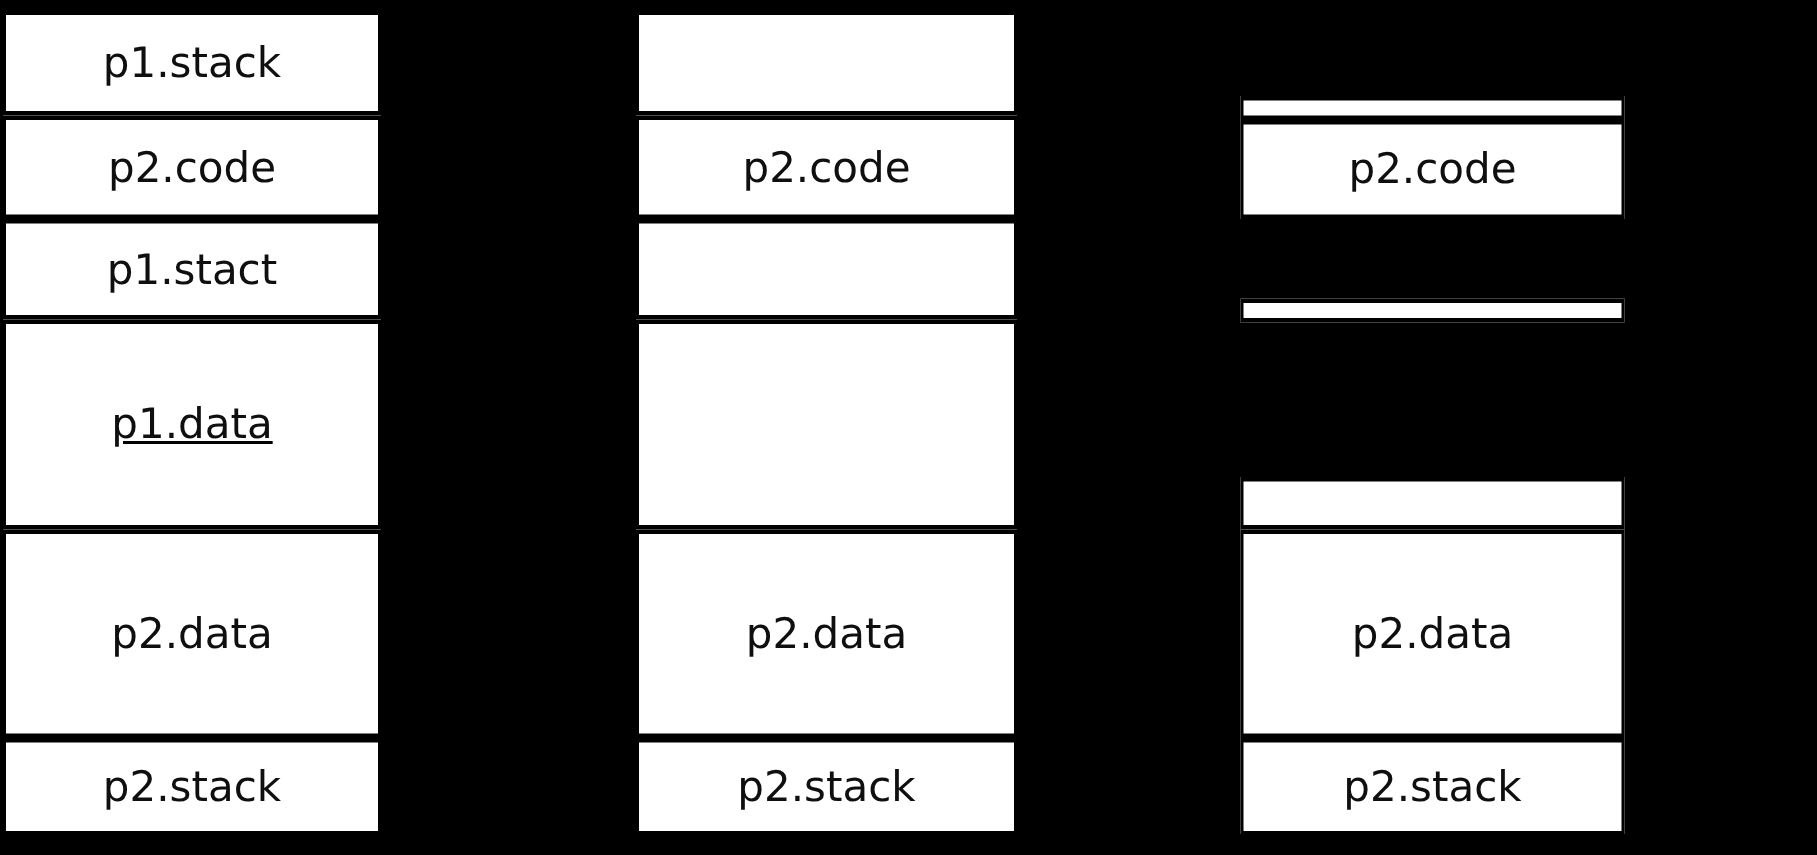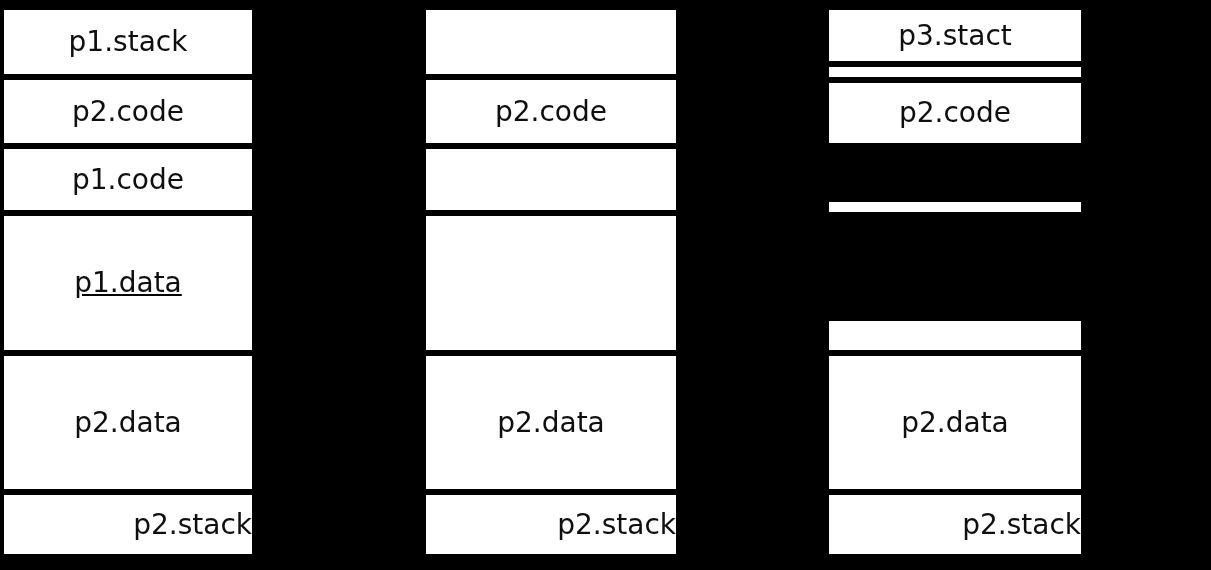--- a/index.html
+++ b/index.html
@@ -42,21 +42,21 @@
     background: #ffffff;
     border-top: 3px solid #000000;
     border-bottom: 3px solid #000000;
     border-left: 2px solid #000000;
     border-right: 2px solid #000000;
     display: flex;
     align-items: center;
     justify-content: center;
   }
   .block.first { border-top: 2px solid #000000; align-items: center; }
-  .block.last  { border-bottom: 2px solid #000000; justify-content: flex-end; }
+  .block.last  { border-bottom: 2px solid #000000; }
 
   .block-label {
     font-size: 28px;
     line-height: 1;
     color: #0f0f0f;
     font-family: "DejaVu Sans", sans-serif;
     letter-spacing: 0px;
     white-space: nowrap;
   }
 </style>
@@ -65,21 +65,21 @@
 
 <div class="diagram">
   <div class="column col-1">
       <div class="block first" style="top: 0px; height: 69px;">
         <span class="block-label">p1.stack</span>
       </div>
       <div class="block" style="top: 69px; height: 69px;">
         <span class="block-label">p2.code</span>
       </div>
       <div class="block" style="top: 138px; height: 67px;">
-        <span class="block-label">p1.code</span>
+        <span class="block-label">p1.stact</span>
       </div>
       <div class="block" style="top: 205px; height: 140px; text-decoration: underline;">
         <span class="block-label">p1.data</span>
       </div>
       <div class="block" style="top: 345px; height: 139px;">
         <span class="block-label">p2.data</span>
       </div>
       <div class="block last" style="top: 484px; height: 64px;">
         <span class="block-label">p2.stack</span>
       </div>
@@ -92,23 +92,20 @@
       <div class="block empty" style="top: 138px; height: 67px;"></div>
       <div class="block empty" style="top: 205px; height: 140px;"></div>
       <div class="block" style="top: 345px; height: 139px;">
         <span class="block-label">p2.data</span>
       </div>
       <div class="block last" style="top: 484px; height: 64px;">
         <span class="block-label">p2.stack</span>
       </div>
     </div>
   <div class="column col-3">
-      <div class="block first" style="top: 0px; height: 56px;">
-        <span class="block-label">p3.stact</span>
-      </div>
       <div class="block empty" style="top: 56px; height: 16px;"></div>
       <div class="block" style="top: 72px; height: 66px;">
         <span class="block-label">p2.code</span>
       </div>
       <div class="block empty" style="top: 191px; height: 16px;"></div>
       <div class="block empty" style="top: 310px; height: 35px;"></div>
       <div class="block" style="top: 345px; height: 139px;">
         <span class="block-label">p2.data</span>
       </div>
       <div class="block last" style="top: 484px; height: 64px;">

